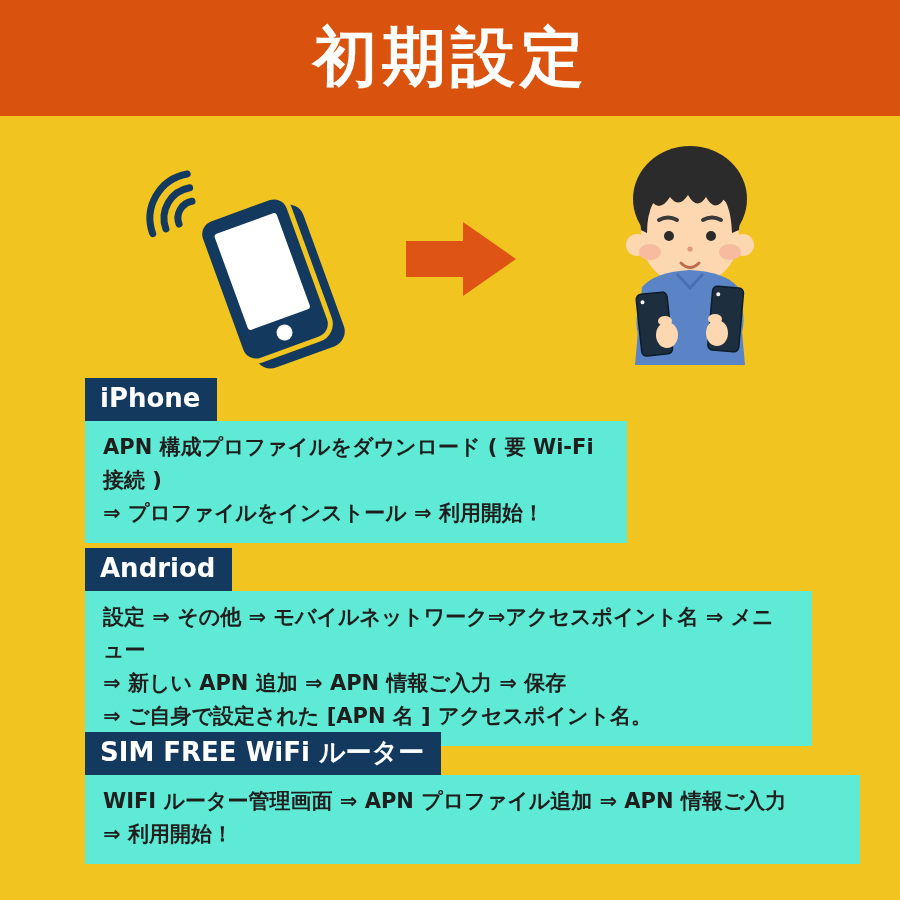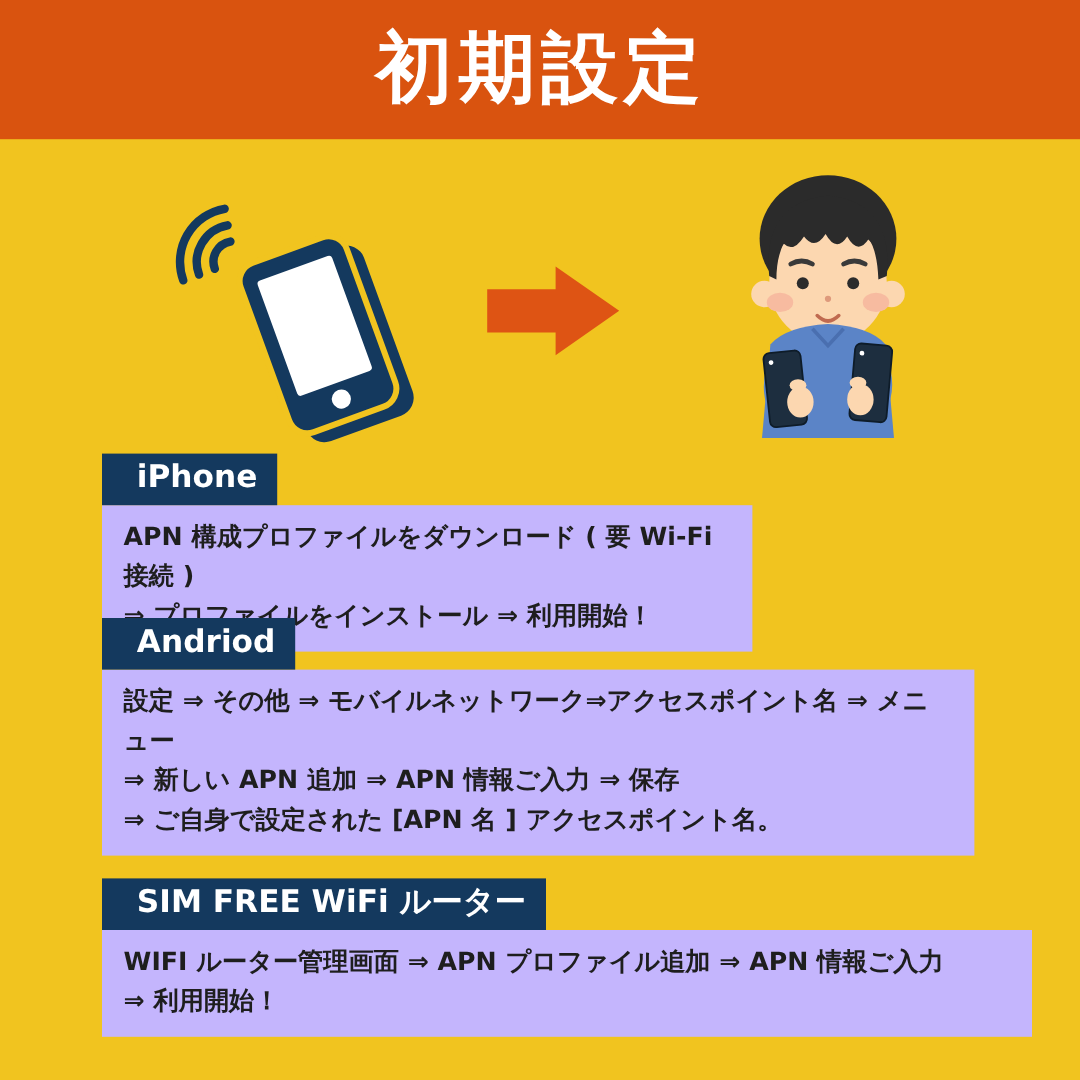--- a/index.html
+++ b/index.html
@@ -14,26 +14,26 @@
   
   .illus{position:absolute;}
   .illus svg{overflow:visible;display:block;}
   .phone-block{left:168px;top:140px;width:190px;height:220px;}
   .arrow-block{left:406px;top:222px;width:110px;height:75px;}
   .person-block{left:585px;top:135px;width:210px;height:230px;}
 
   
   .step{position:absolute;left:85px;}
   .step .label{display:inline-block;background:#14395E;color:#FFFFFF;
-               font-weight:800;font-size:26px;line-height:1.25;padding:4px 17px 6px 29px;}
-  .step .box{background:#c4b5fd;color:#1E1E1E;font-weight:700;font-size:21px;
+               font-weight:800;font-size:26px;line-height:1.25;padding:4px 17px 6px 15px;}
+  .step .box{background:#5eead4;color:#1E1E1E;font-weight:700;font-size:21px;
              line-height:1.58;padding:10px 18px 13px 18px;box-sizing:border-box;}
   .step .box p{margin:0;}
   #sec-iphone{top:378px;}   #sec-iphone .box{width:542px;}
-  #sec-android{top:515px;}  #sec-android .box{width:727px;}
+  #sec-android{top:548px;}  #sec-android .box{width:727px;}
   #sec-wifi{top:732px;}     #sec-wifi .box{width:775px;}
 </style>
 </head>
 <body>
 
 <div class="canvas">
 
   <div class="band">
     <h1>初期設定</h1>
   </div>

